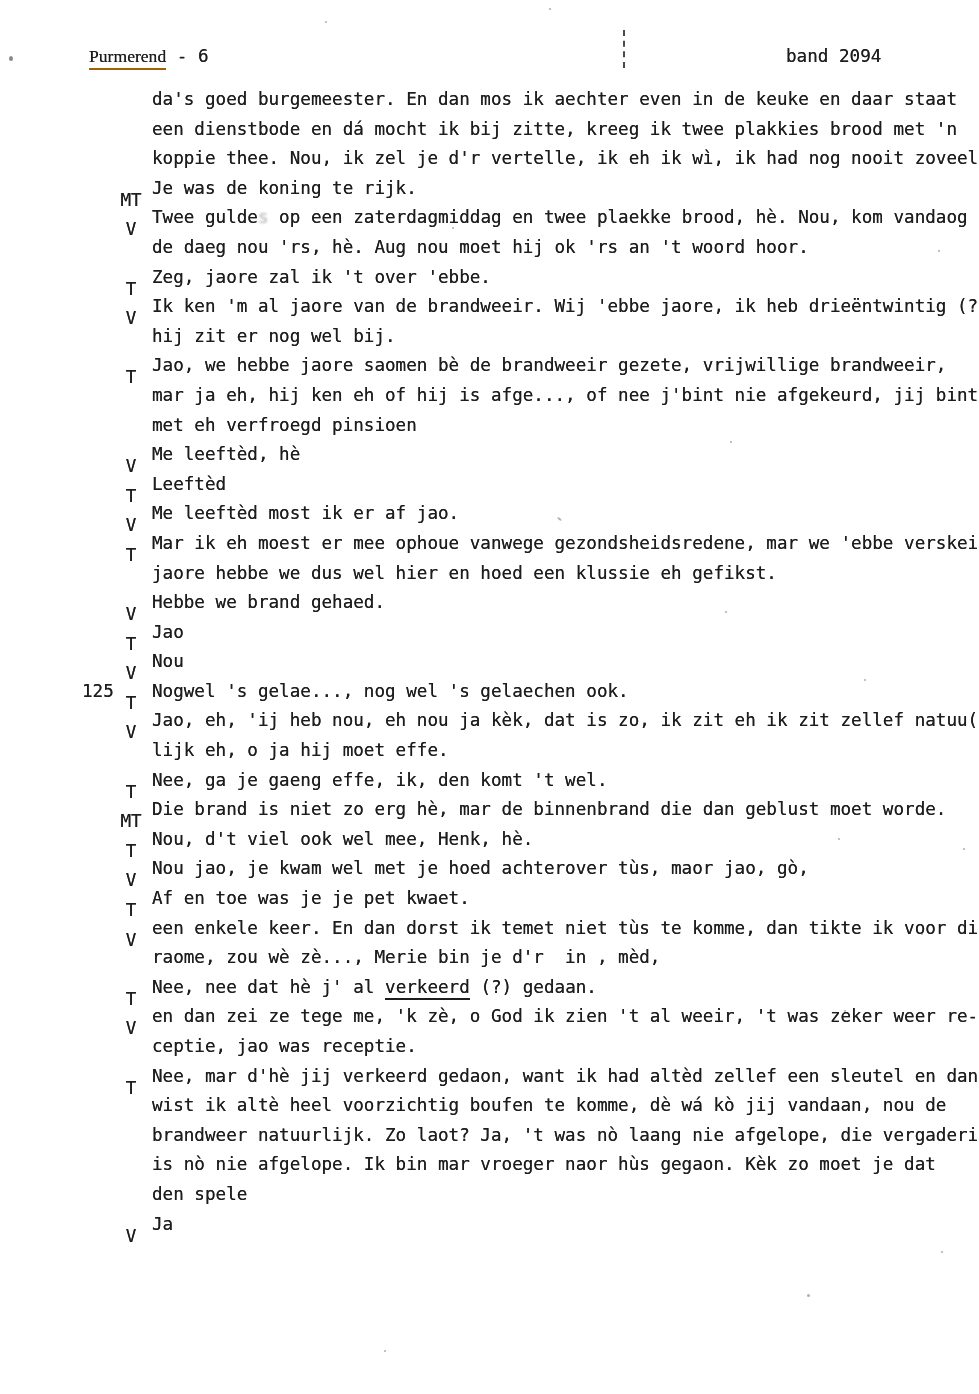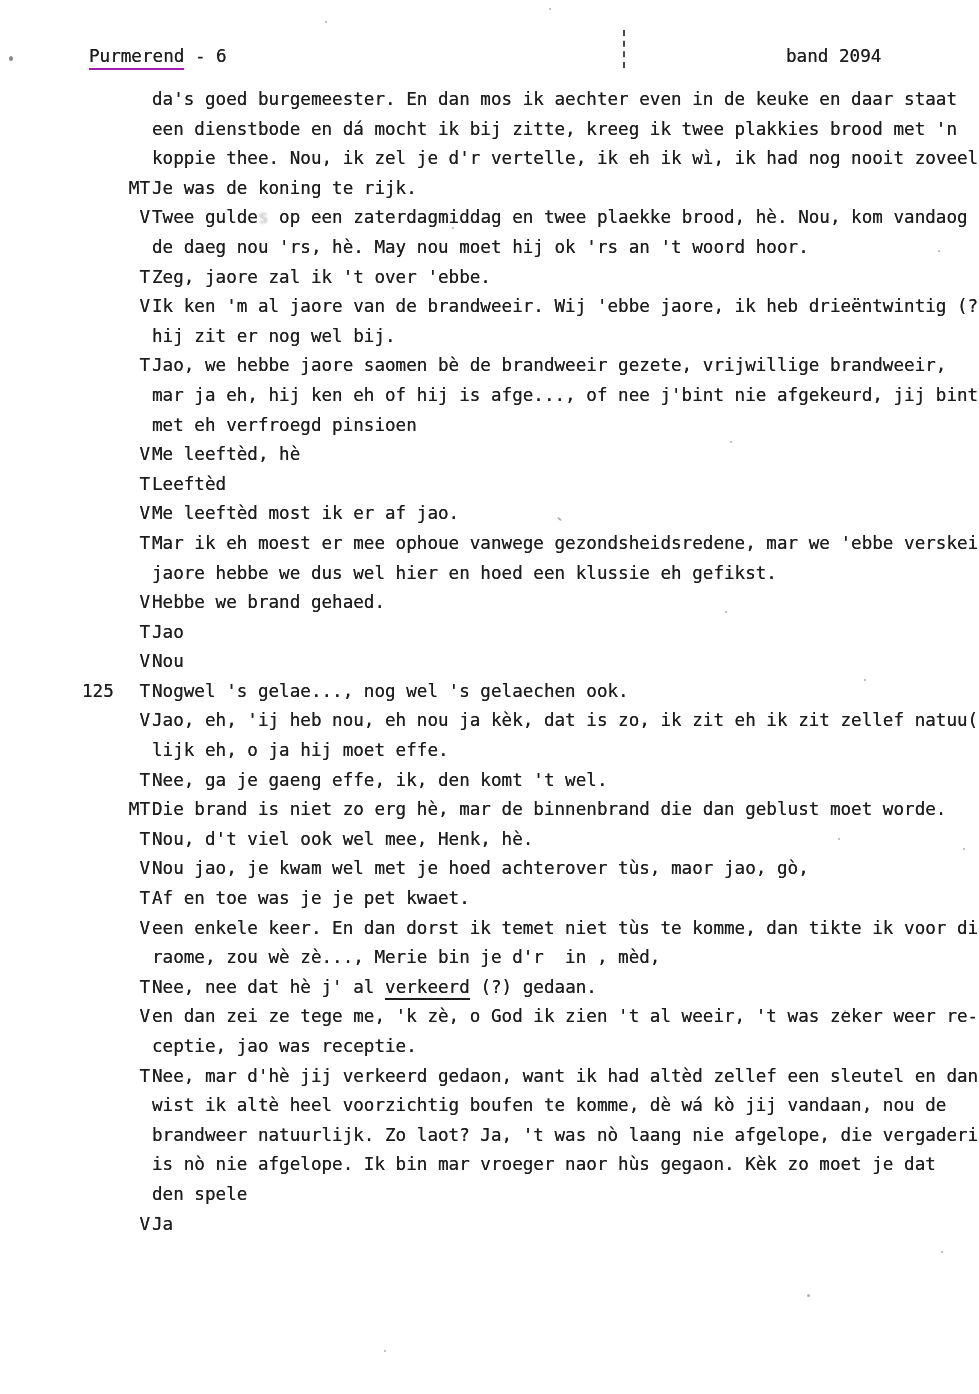--- a/index.html
+++ b/index.html
@@ -12,42 +12,43 @@
     overflow:hidden;
   }
   .page{position:absolute;inset:0;}
   .ink{text-shadow:0 0 0.6px rgba(25,25,25,0.85);}
   
   .header-left{
     position:absolute;left:89px;top:46px;
     font-size:17.6px;white-space:pre;
   }
   .header-left .u-part{
-    border-bottom:2px solid #a21caf;
+    border-bottom:2px solid #a16207;
     padding-bottom:2px;
+    font-family:Liberation Serif, serif;
   }
   .header-right{
     position:absolute;left:786px;top:46px;
     font-size:17.6px;white-space:pre;
   }
   .tick{
     position:absolute;left:623px;top:30px;height:38px;width:0;
     border-left:2px dashed #4a4a4a;
   }
   
   .transcript{position:absolute;left:0;top:85px;right:0;}
   .t-row{
     position:relative;
     height:29.6px;line-height:29.6px;
     font-size:17.6px;
     white-space:pre;
     text-decoration:underline;
   }
   .t-num{position:absolute;left:82px;top:0;}
-  .t-label{position:absolute;left:112px;top:0;width:38px;text-align:right;}
+  .t-label{position:absolute;left:112px;top:12px;width:38px;text-align:center;}
   .t-text{position:absolute;left:152px;top:0;}
   .t-text .u{border-bottom:2px solid #1d1d1d;padding-bottom:1px;}
   .t-text .sm{opacity:0.3;filter:blur(1.2px);}
   
   .noise span{position:absolute;background:#6b6b6b;border-radius:50%;opacity:.55;}
 </style>
 </head>
 <body>
 
 <div class="page">
@@ -57,21 +58,21 @@
   <div class="tick"></div>
 
   <div class="header-right ink">band 2094</div>
 
   <div class="transcript ink">
       <div class="t-row"><span class="t-text">da's goed burgemeester. En dan mos ik aechter even in de keuke en daar staat</span></div>
       <div class="t-row"><span class="t-text">een dienstbode en dá mocht ik bij zitte, kreeg ik twee plakkies brood met 'n</span></div>
       <div class="t-row"><span class="t-text">koppie thee. Nou, ik zel je d'r vertelle, ik eh ik wì, ik had nog nooit zoveel</span></div>
       <div class="t-row"><span class="t-label">MT</span><span class="t-text">Je was de koning te rijk.</span></div>
       <div class="t-row"><span class="t-label">V</span><span class="t-text"><span>Twee gulde</span><span class="sm">s</span><span> op een zaterdagmiddag en twee plaekke brood, hè. Nou, kom vandaog</span></span></div>
-      <div class="t-row"><span class="t-text">de daeg nou 'rs, hè. May nou moet hij ok 'rs an 't woord hoor.</span></div>
+      <div class="t-row"><span class="t-text">de daeg nou 'rs, hè. Aug nou moet hij ok 'rs an 't woord hoor.</span></div>
       <div class="t-row"><span class="t-label">T</span><span class="t-text">Zeg, jaore zal ik 't over 'ebbe.</span></div>
       <div class="t-row"><span class="t-label">V</span><span class="t-text">Ik ken 'm al jaore van de brandweeir. Wij 'ebbe jaore, ik heb drieëntwintig (?) en</span></div>
       <div class="t-row"><span class="t-text">hij zit er nog wel bij.</span></div>
       <div class="t-row"><span class="t-label">T</span><span class="t-text">Jao, we hebbe jaore saomen bè de brandweeir gezete, vrijwillige brandweeir,</span></div>
       <div class="t-row"><span class="t-text">mar ja eh, hij ken eh of hij is afge..., of nee j'bint nie afgekeurd, jij bint</span></div>
       <div class="t-row"><span class="t-text">met eh verfroegd pinsioen</span></div>
       <div class="t-row"><span class="t-label">V</span><span class="t-text">Me leeftèd, hè</span></div>
       <div class="t-row"><span class="t-label">T</span><span class="t-text">Leeftèd</span></div>
       <div class="t-row"><span class="t-label">V</span><span class="t-text">Me leeftèd most ik er af jao.</span></div>
       <div class="t-row"><span class="t-label">T</span><span class="t-text">Mar ik eh moest er mee ophoue vanwege gezondsheidsredene, mar we 'ebbe verskeidene</span></div>

